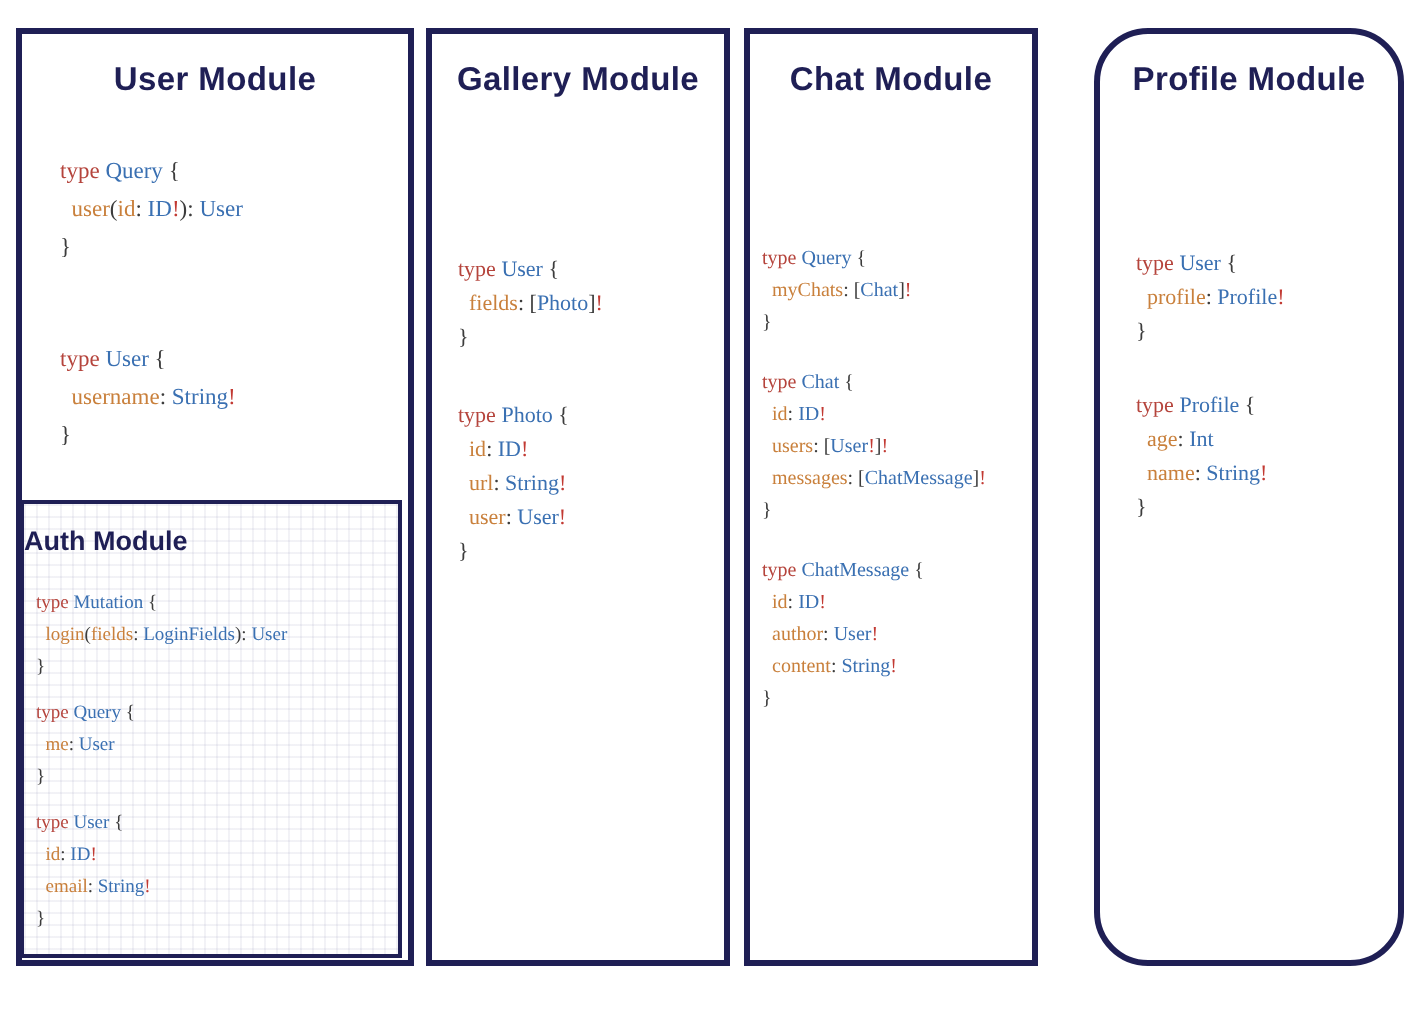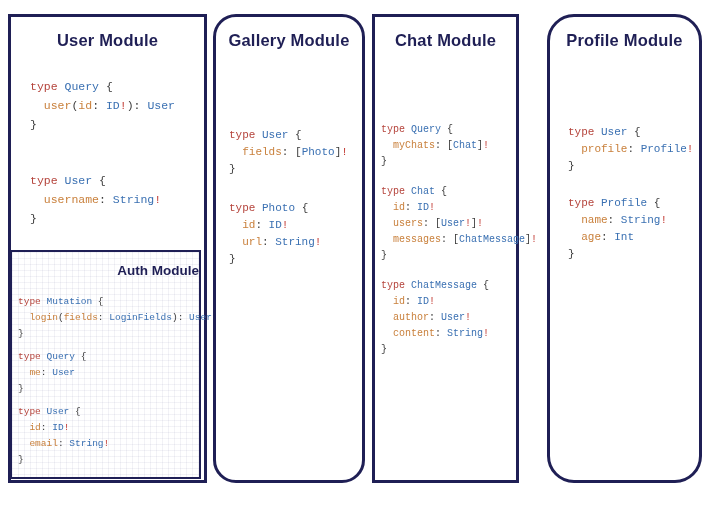--- a/index.html
+++ b/index.html
@@ -4,41 +4,41 @@
 <style>
   :root{
     --navy:#1f1f55; --kw:#b5443c; --ty:#3a70b2; --fd:#c9803c; --pu:#3c3c3c; --bang:#c23a33; --page-bg:#ffffff;
   }
   html,body{margin:0;padding:0;}
   body{background:var(--page-bg);font-family:"Liberation Sans",sans-serif;}
   .canvas{position:relative;width:704px;height:511px;background:var(--page-bg);overflow:hidden;}
 
   .panel{position:absolute;top:14px;height:469px;border:3px solid var(--navy);background:#fff;box-sizing:border-box;}
   #panel-user{left:8px;width:199px;}
-  #panel-gallery{left:213px;width:152px;border-radius:23px;}
+  #panel-gallery{left:213px;width:152px;}
   #panel-chat{left:372px;width:147px;}
   #panel-profile{left:547px;width:155px;border-radius:27px;}
 
   .panel-title{margin:0;padding-top:14px;text-align:center;font-size:16.5px;font-weight:800;letter-spacing:.2px;color:var(--navy);font-family:"Liberation Sans",sans-serif;}
 
-  .code{position:absolute;font-family:Liberation Mono, monospace;color:var(--pu);}
+  .code{position:absolute;font-family:Liberation Serif, serif;color:var(--pu);}
   .code-line{white-space:pre;}
   #code-user{left:19px;top:60px;font-size:11.5px;line-height:19px;}
   #code-user .code-block{margin-bottom:37px;}
   #code-gallery{left:13px;top:110px;font-size:11px;line-height:17px;}
   #code-gallery .code-block{margin-bottom:22px;}
   #code-chat{left:6px;top:105px;font-size:10px;line-height:16px;}
   #code-chat .code-block{margin-bottom:14px;}
   #code-profile{left:18px;top:107px;font-size:11px;line-height:17px;}
   #code-profile .code-block{margin-bottom:20px;}
 
   .auth-box{position:absolute;left:10px;top:250px;width:191px;height:229px;border:2px solid var(--navy);background:#fff;box-sizing:border-box;
     background-image:linear-gradient(rgba(130,130,170,0.10) 1px,transparent 1px),linear-gradient(90deg,rgba(130,130,170,0.10) 1px,transparent 1px);
     background-size:6px 6px;}
-  .auth-title{margin:0;padding-top:11px;text-align:right;font-size:13.5px;font-weight:800;color:var(--navy);font-family:"Liberation Sans",sans-serif;}
+  .auth-title{margin:0;padding-top:11px;text-align:left;font-size:13.5px;font-weight:800;color:var(--navy);font-family:"Liberation Sans",sans-serif;}
   #code-auth{left:6px;top:42px;font-size:9.5px;line-height:16px;}
   #code-auth .code-block{margin-bottom:7px;}
 
   .tk-kw{color:var(--kw);}
   .tk-ty{color:var(--ty);}
   .tk-fd{color:var(--fd);}
   .tk-pu{color:var(--pu);}
   .tk-bang{color:var(--bang);}
 </style>
 </head>
@@ -67,20 +67,21 @@
     <div class="code" id="code-gallery">
         <div class="code-block">
           <div class="code-line"><span class="tk-kw">type</span><span class="tk-pu"> </span><span class="tk-ty">User</span><span class="tk-pu"> {</span></div>
           <div class="code-line"><span class="tk-pu">  </span><span class="tk-fd">fields</span><span class="tk-pu">: [</span><span class="tk-ty">Photo</span><span class="tk-pu">]</span><span class="tk-bang">!</span></div>
           <div class="code-line"><span class="tk-pu">}</span></div>
         </div>
         <div class="code-block">
           <div class="code-line"><span class="tk-kw">type</span><span class="tk-pu"> </span><span class="tk-ty">Photo</span><span class="tk-pu"> {</span></div>
           <div class="code-line"><span class="tk-pu">  </span><span class="tk-fd">id</span><span class="tk-pu">: </span><span class="tk-ty">ID</span><span class="tk-bang">!</span></div>
           <div class="code-line"><span class="tk-pu">  </span><span class="tk-fd">url</span><span class="tk-pu">: </span><span class="tk-ty">String</span><span class="tk-bang">!</span></div>
+          <div class="code-line"><span class="tk-pu">  </span><span class="tk-fd">user</span><span class="tk-pu">: </span><span class="tk-ty">User</span><span class="tk-bang">!</span></div>
           <div class="code-line"><span class="tk-pu">}</span></div>
         </div>
       </div>
   </section>
 
   <section class="panel" id="panel-chat">
     <h2 class="panel-title">Chat Module</h2>
     <div class="code" id="code-chat">
         <div class="code-block">
           <div class="code-line"><span class="tk-kw">type</span><span class="tk-pu"> </span><span class="tk-ty">Query</span><span class="tk-pu"> {</span></div>
@@ -107,22 +108,22 @@
   <section class="panel" id="panel-profile">
     <h2 class="panel-title">Profile Module</h2>
     <div class="code" id="code-profile">
         <div class="code-block">
           <div class="code-line"><span class="tk-kw">type</span><span class="tk-pu"> </span><span class="tk-ty">User</span><span class="tk-pu"> {</span></div>
           <div class="code-line"><span class="tk-pu">  </span><span class="tk-fd">profile</span><span class="tk-pu">: </span><span class="tk-ty">Profile</span><span class="tk-bang">!</span></div>
           <div class="code-line"><span class="tk-pu">}</span></div>
         </div>
         <div class="code-block">
           <div class="code-line"><span class="tk-kw">type</span><span class="tk-pu"> </span><span class="tk-ty">Profile</span><span class="tk-pu"> {</span></div>
+          <div class="code-line"><span class="tk-pu">  </span><span class="tk-fd">age</span><span class="tk-pu">: </span><span class="tk-ty">Int</span></div>
           <div class="code-line"><span class="tk-pu">  </span><span class="tk-fd">name</span><span class="tk-pu">: </span><span class="tk-ty">String</span><span class="tk-bang">!</span></div>
-          <div class="code-line"><span class="tk-pu">  </span><span class="tk-fd">age</span><span class="tk-pu">: </span><span class="tk-ty">Int</span></div>
           <div class="code-line"><span class="tk-pu">}</span></div>
         </div>
       </div>
   </section>
 
   <section class="auth-box" id="panel-auth">
     <h3 class="auth-title">Auth Module</h3>
     <div class="code" id="code-auth">
         <div class="code-block">
           <div class="code-line"><span class="tk-kw">type</span><span class="tk-pu"> </span><span class="tk-ty">Mutation</span><span class="tk-pu"> {</span></div>

